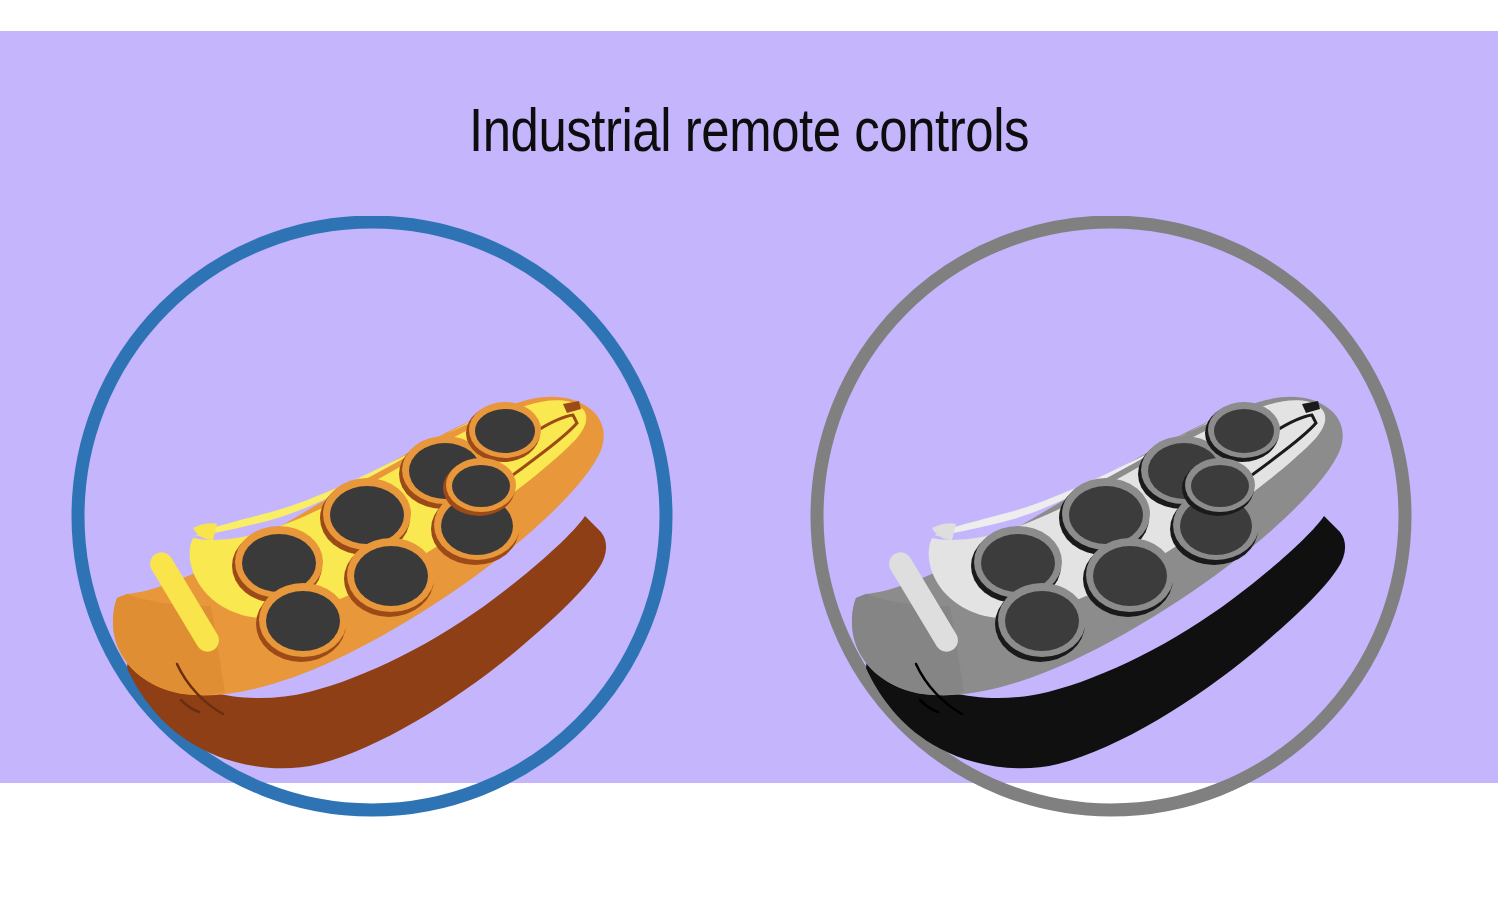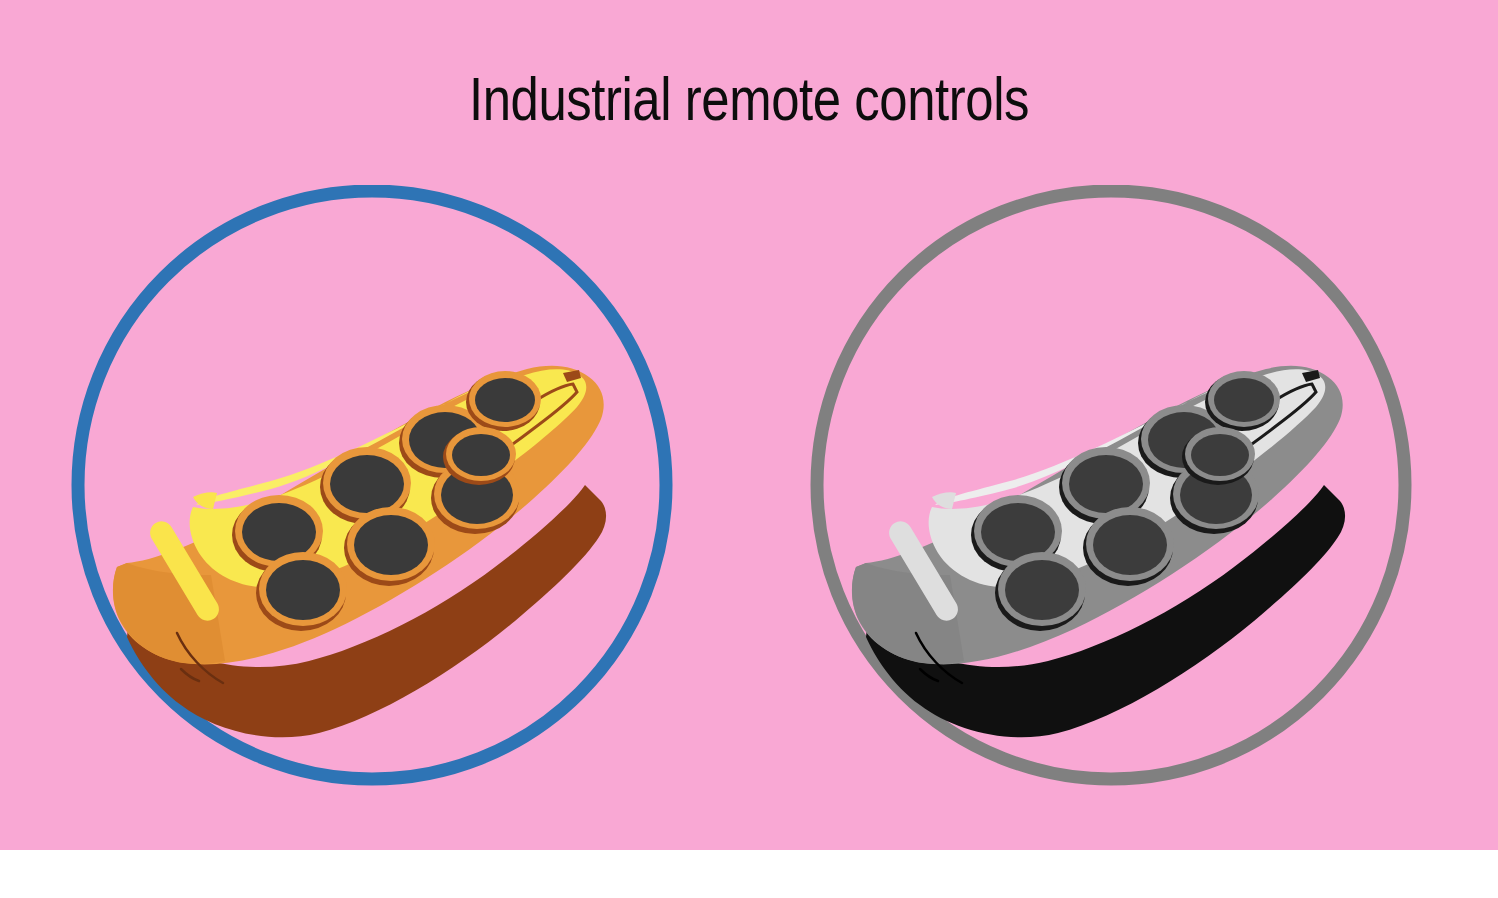--- a/index.html
+++ b/index.html
@@ -10,22 +10,23 @@
   body {
     width: 1498px;
     height: 898px;
     font-family: "Liberation Sans", sans-serif;
     overflow: hidden;
     position: relative;
   }
   #stage {
     position: relative;
     width: 1498px;
-    height: 850px;
-    background: #f9a8d4;
+    height: 752px;
+    background: #c4b5fd;
+    margin-top: 31px;
   }
   .page-title {
     position: absolute;
     top: 66px;
     left: 0;
     width: 1498px;
     text-align: center;
     font-family: "Liberation Sans", sans-serif;
     font-size: 62px;
     font-weight: 400;

